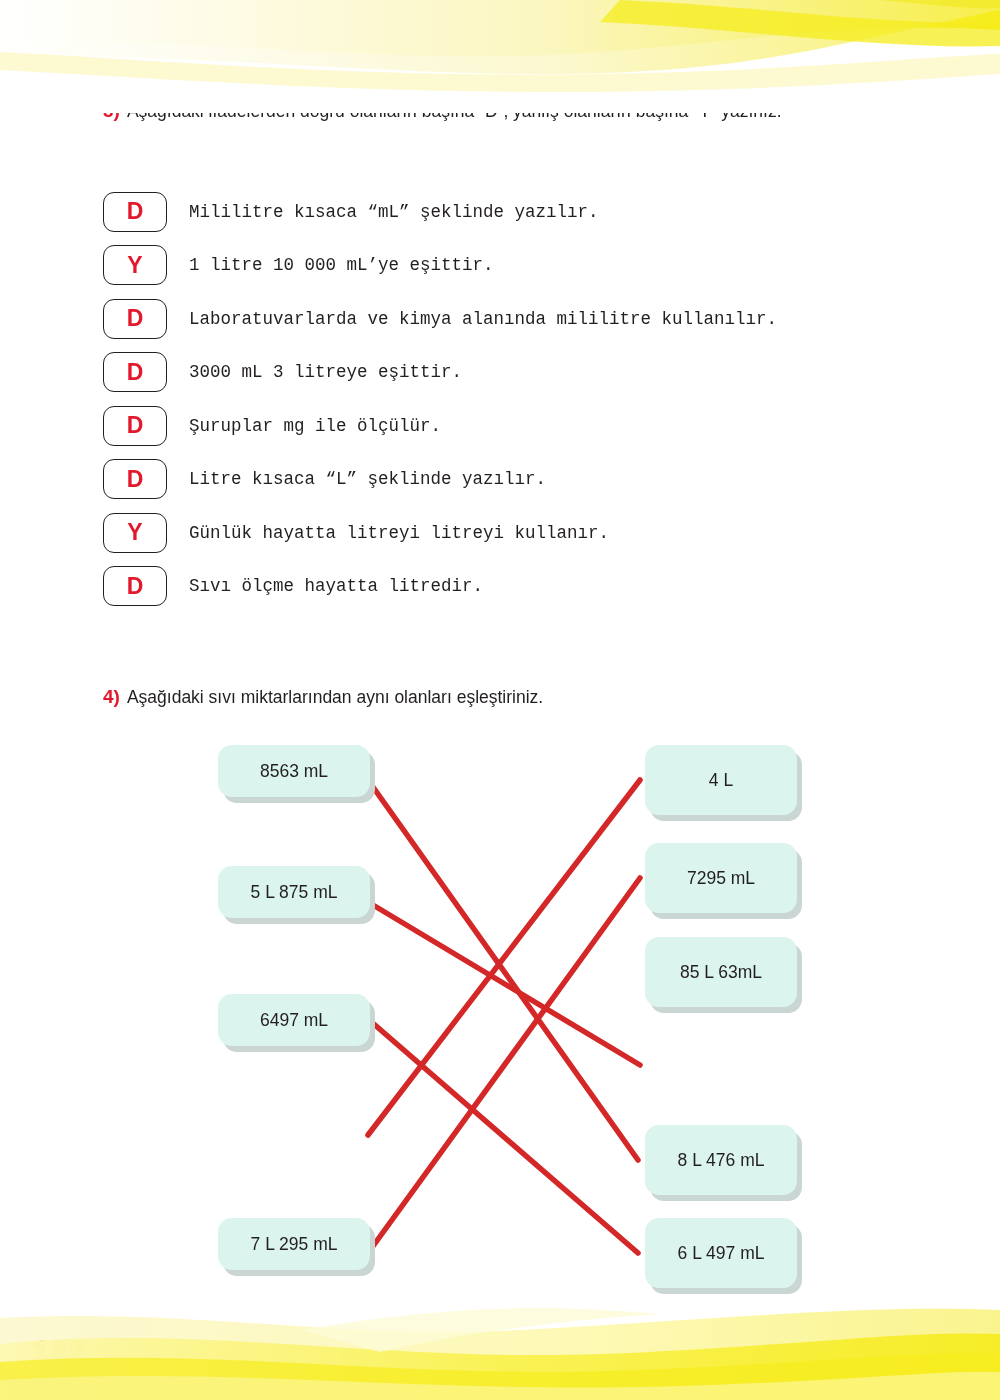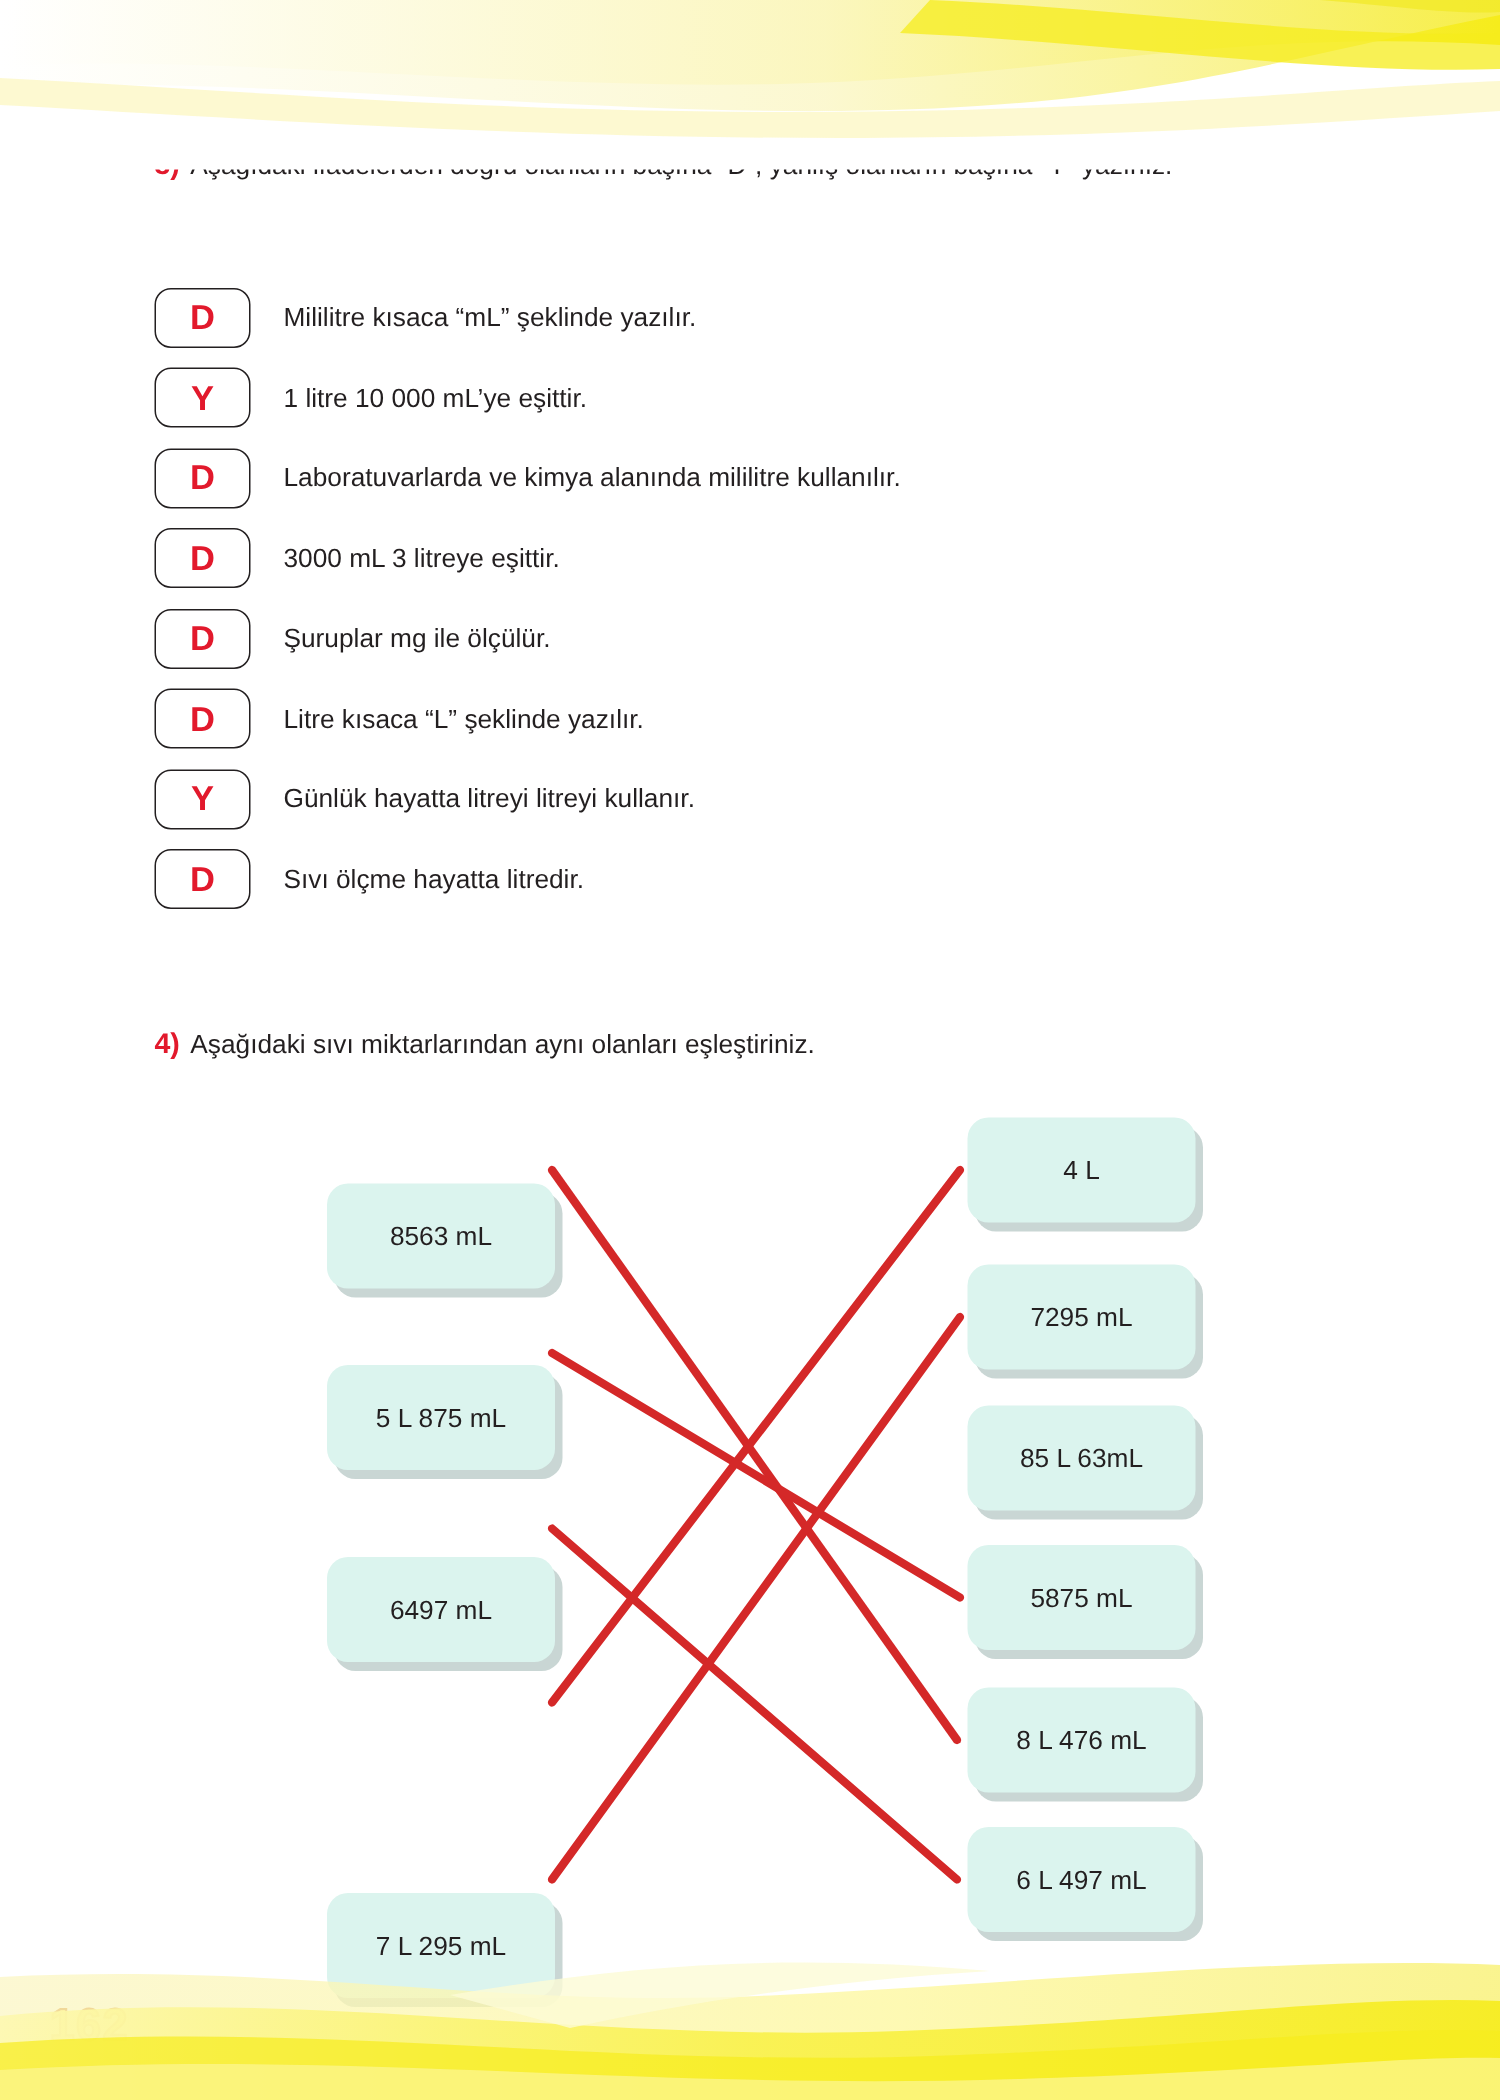--- a/index.html
+++ b/index.html
@@ -37,35 +37,35 @@
     display:flex; align-items:center; height:53.5px;
   }
   .tf-box {
     width:64px; height:40px; box-sizing:border-box;
     border:1.6px solid #231f20; border-radius:11px;
     display:flex; align-items:center; justify-content:center;
     color:#e2192c; font-size:23px; font-weight:bold;
     background:#fff; flex:0 0 auto;
   }
   .tf-text {
-    margin-left:22px; font-size:17.5px; color:#231f20; white-space:nowrap;
+    margin-left:22px; font-size:17.5px; color:#231f20; white-space:nowrap;font-family:Liberation Mono, monospace;
   }
 
   
   .match { position:absolute; left:0; top:735px; width:1000px; height:580px; }
   .match-svg { position:absolute; left:0; top:0; width:1000px; height:580px; }
 
   .card {
     position:absolute; box-sizing:border-box;
     background:#dbf4ee; border-radius:14px;
     display:flex; align-items:center; justify-content:center;
     font-size:17.5px; color:#231f20; white-space:nowrap;
     box-shadow:5px 6px 0 0 #c9d6d4;
   }
-  .card.left  { left:218px; width:152px; height:70px;margin-top:44px; }
+  .card.left  { left:218px; width:152px; height:52px; }
   .card.right { left:630px; width:152px; height:70px;margin-left:15px; }
 
   
   .page-no {
     position:absolute; left:33px; bottom:32px;
     font-size:30px; font-weight:bold; color:#ffe24a;
     -webkit-text-stroke:1.4px #d4801f;
     letter-spacing:1px;
   }
 </style>
@@ -164,21 +164,20 @@
     </svg>
 
     <div class="card left" style="top:10px">8563 mL</div>
     <div class="card left" style="top:131px">5 L 875 mL</div>
     <div class="card left" style="top:259px">6497 mL</div>
     <div class="card left" style="top:483px">7 L 295 mL</div>
 
     <div class="card right" style="top:10px">4 L</div>
     <div class="card right" style="top:108px">7295 mL</div>
     <div class="card right" style="top:202px">85 L 63mL</div>
-    <div class="card right" style="top:295px">5875 mL</div>
     <div class="card right" style="top:390px">8 L 476 mL</div>
     <div class="card right" style="top:483px">6 L 497 mL</div>
 
   </div>
 
   <div class="page-no">162</div>
 </div>
 
 <div class="deco bottom">
   <svg viewBox="0 0 1000 100" preserveAspectRatio="none" width="1000" height="100">

